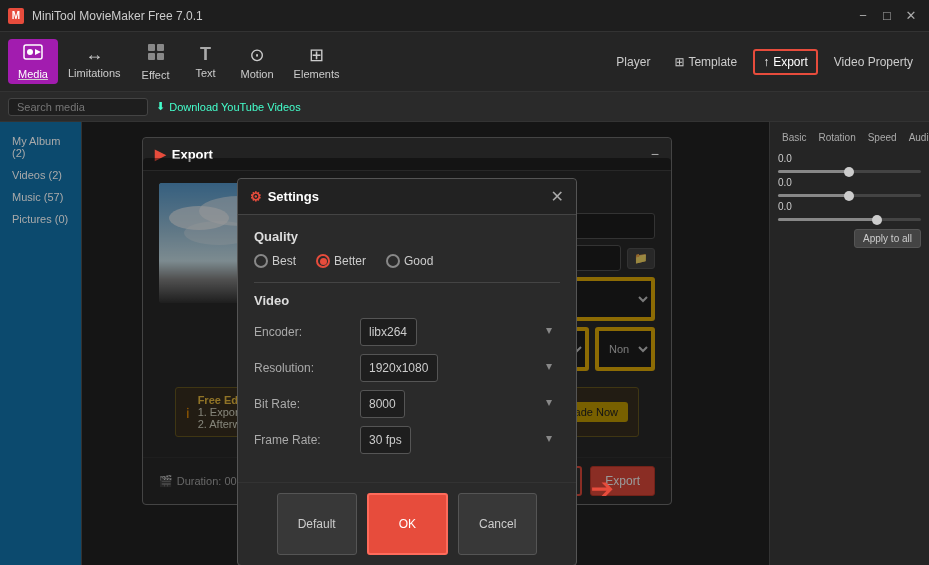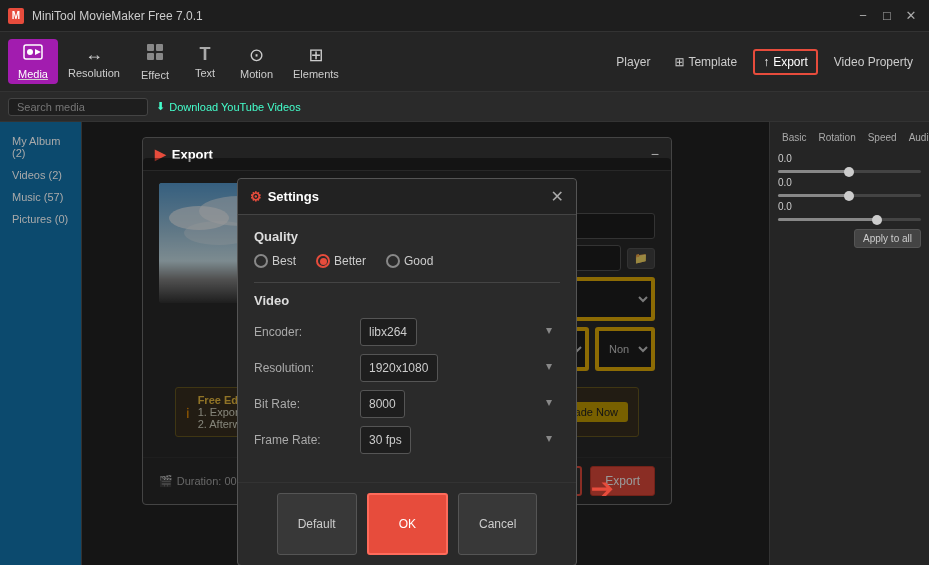--- a/index.html
+++ b/index.html
@@ -120,21 +120,21 @@
       <svg width="20" height="18" viewBox="0 0 20 18">
           <rect x="1" y="2" width="18" height="14" rx="2" fill="none" stroke="#fff" stroke-width="1.5"></rect>
           <circle cx="7" cy="9" r="3" fill="#fff"></circle>
           <path d="M12 6 L18 9 L12 12 Z" fill="#fff"></path>
         </svg>
     </span>
     <span class="tb-label">Media</span>
   </div>
   <div class="toolbar-item">
     <span class="tb-icon">↔</span>
-    <span class="tb-label">Resolution</span>
+    <span class="tb-label">Limitations</span>
   </div>
   <div class="toolbar-item">
     <span class="tb-icon">
       <svg width="20" height="20" viewBox="0 0 20 20">
           <rect x="2" y="2" width="7" height="7" rx="1" fill="#888"></rect>
           <rect x="11" y="2" width="7" height="7" rx="1" fill="#888"></rect>
           <rect x="2" y="11" width="7" height="7" rx="1" fill="#888"></rect>
           <rect x="11" y="11" width="7" height="7" rx="1" fill="#888"></rect>
         </svg>
     </span>

